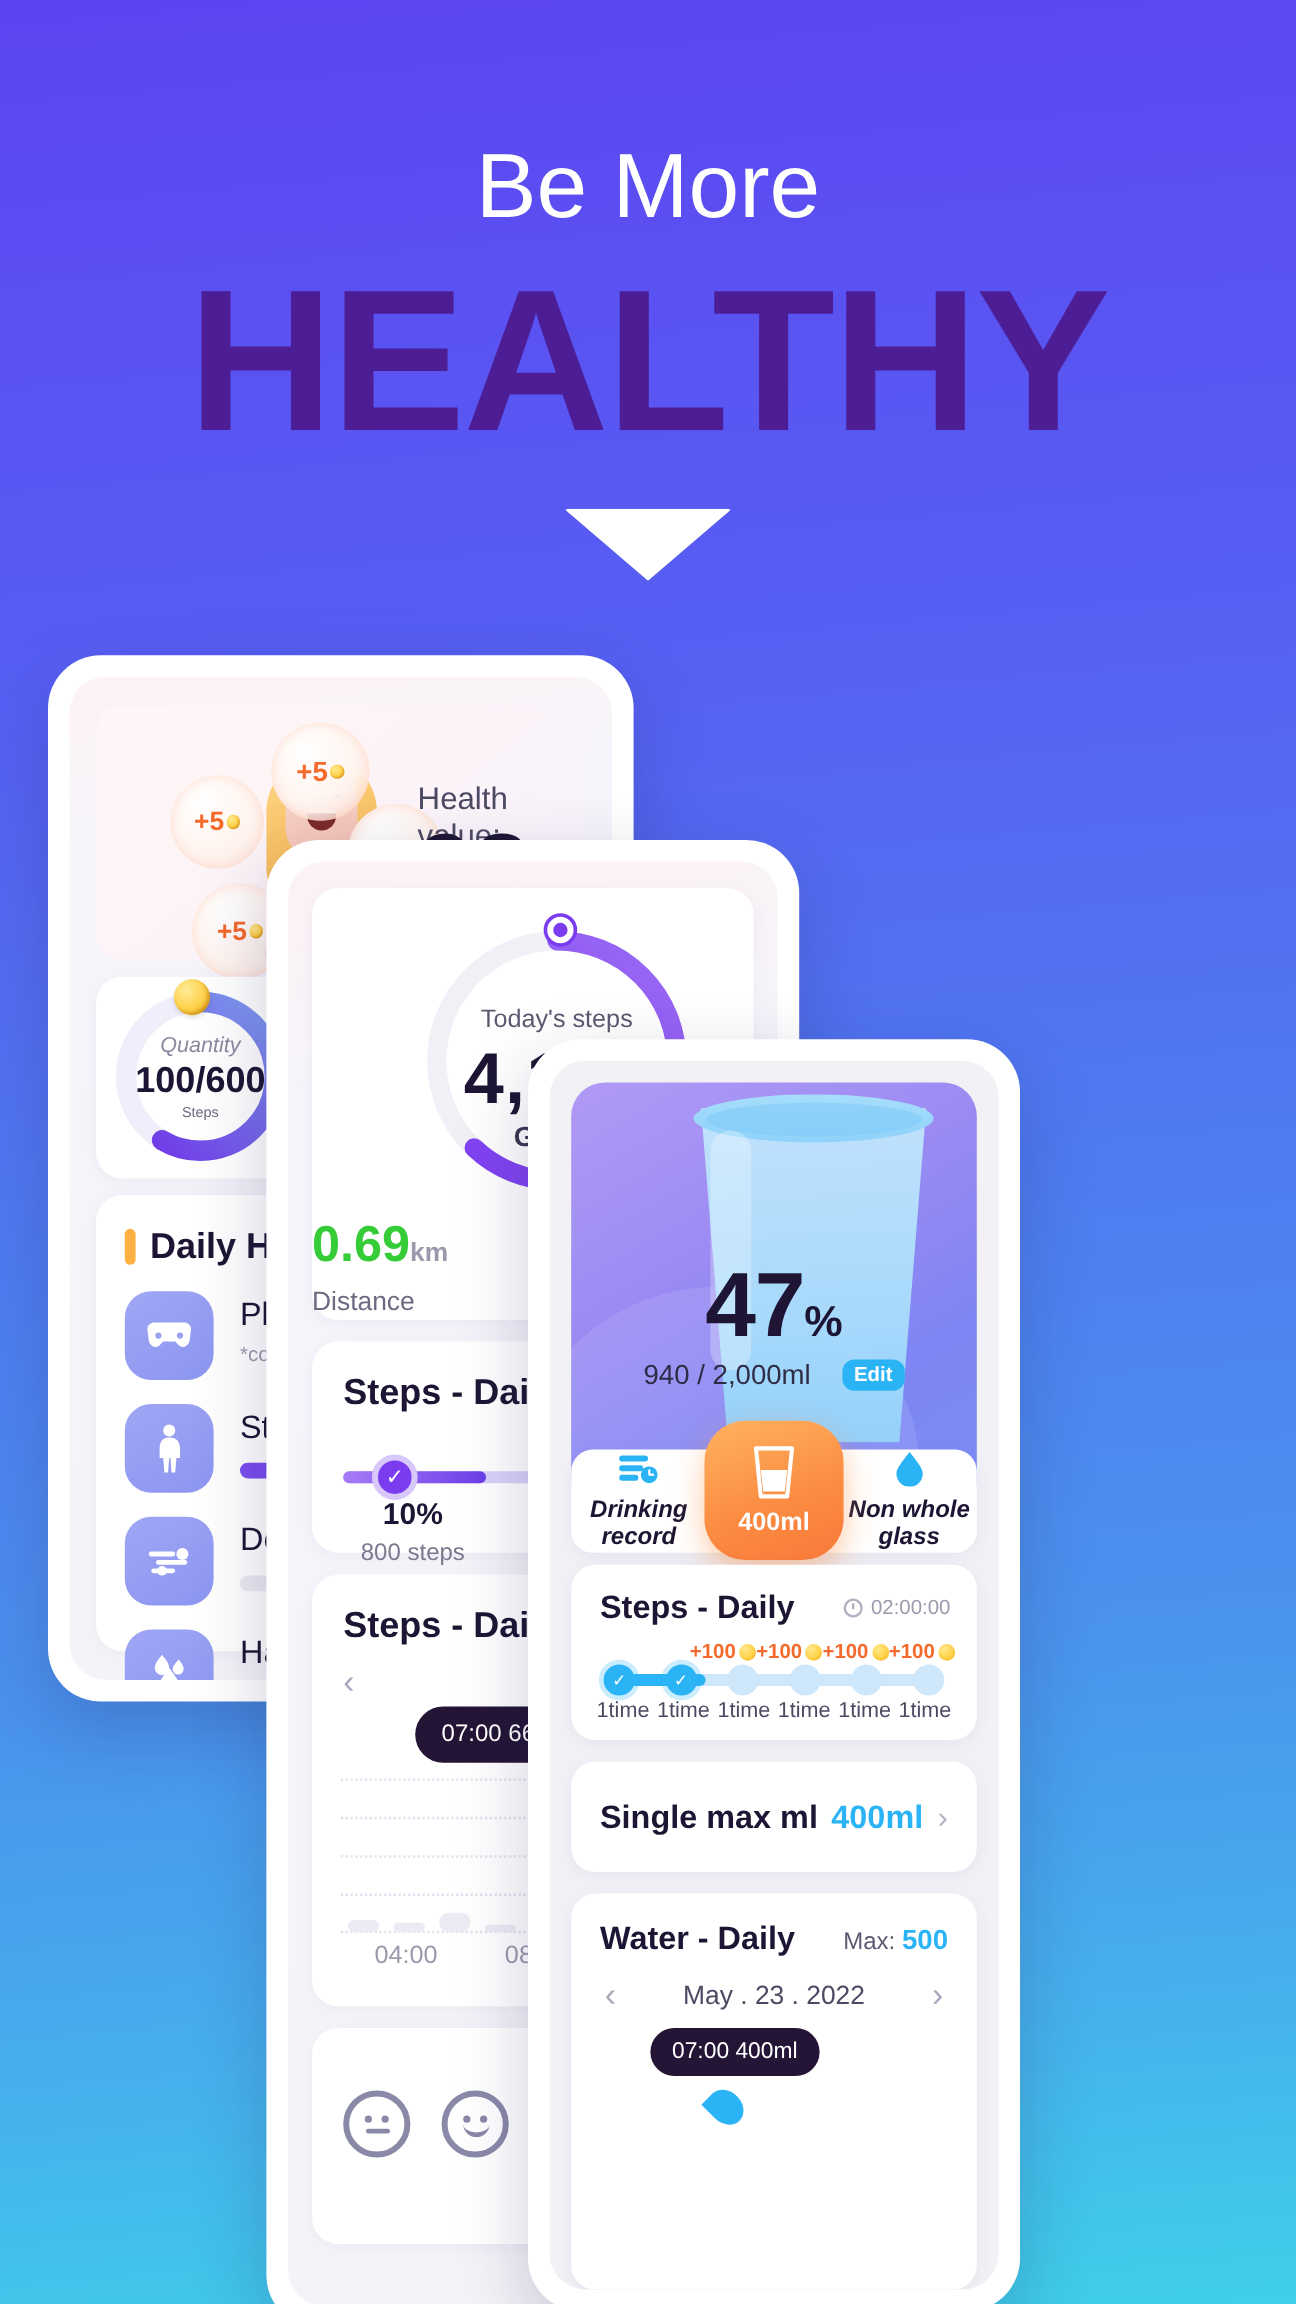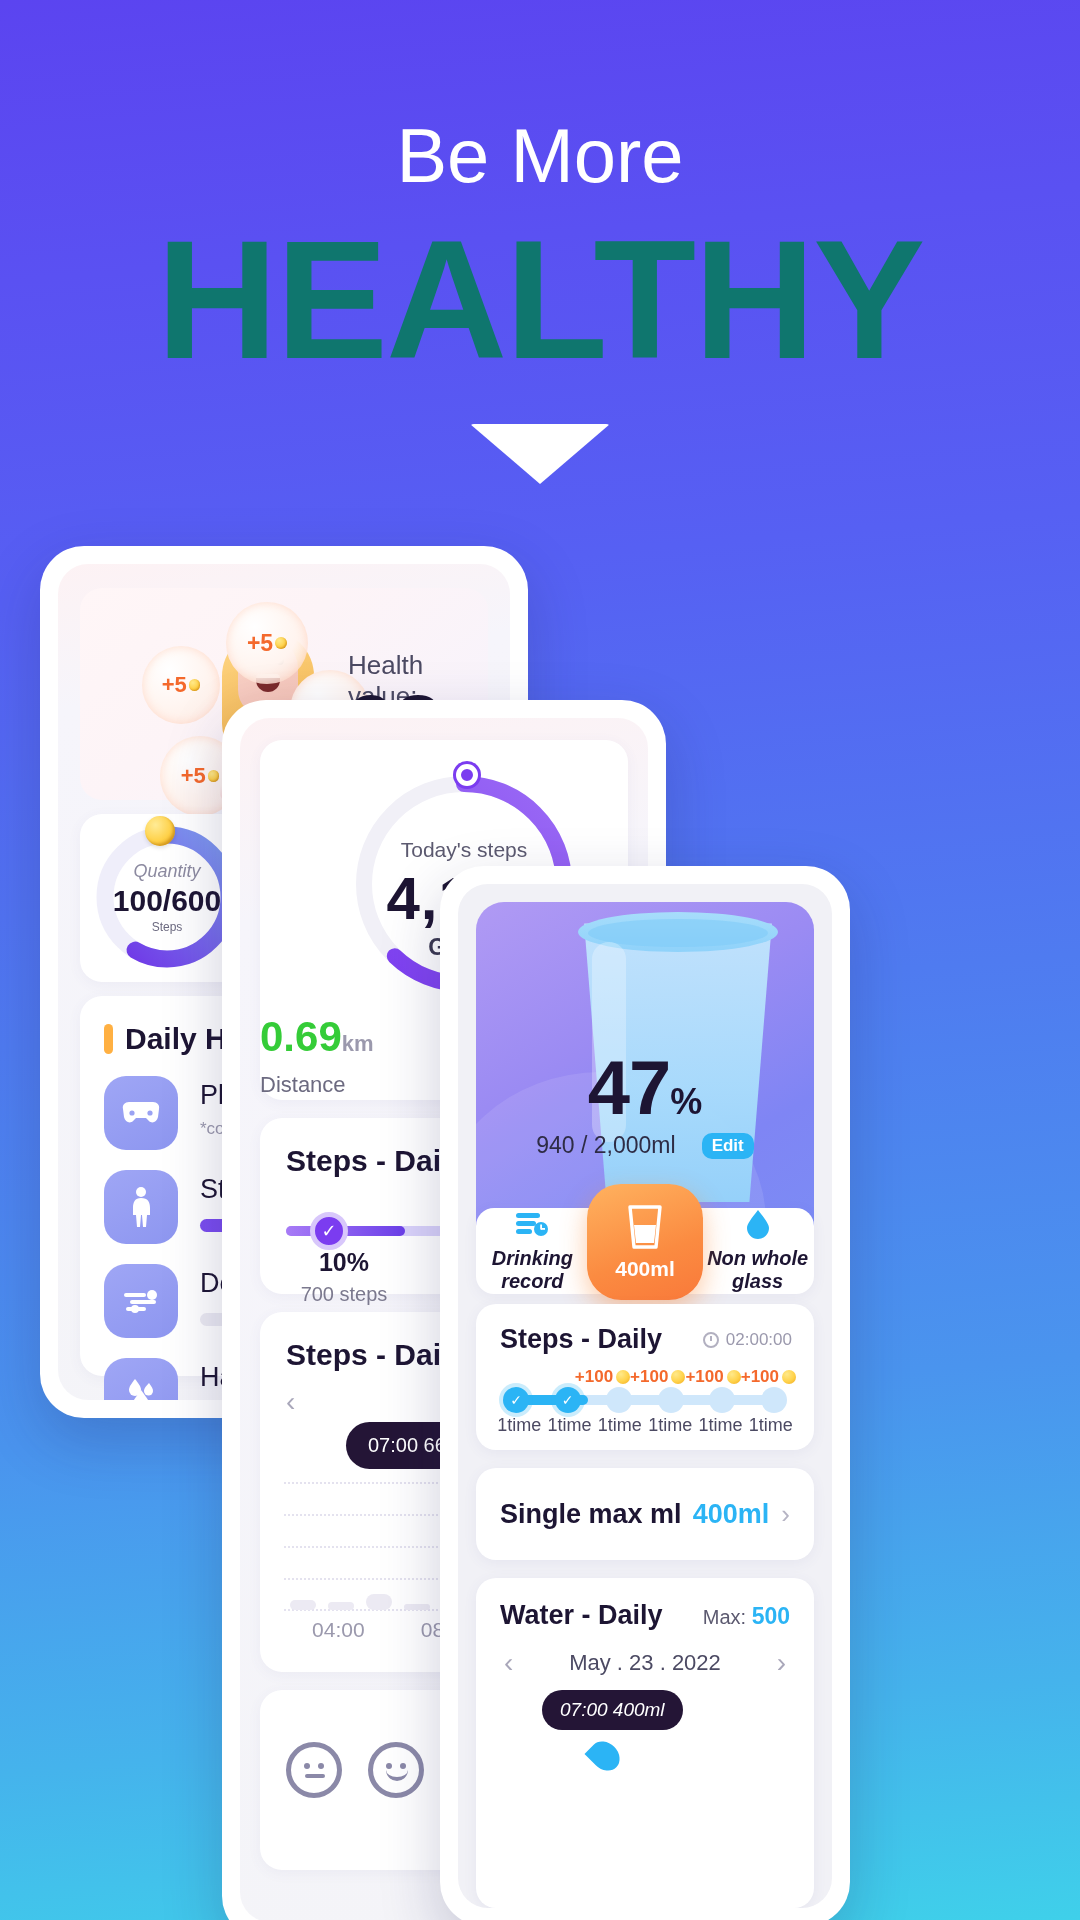--- a/index.html
+++ b/index.html
@@ -17,21 +17,21 @@
     font-size: 76px;
     color: #ffffff;
     letter-spacing: 0px;
     font-weight: 400;
     line-height: 1;
   }
   .hero-main {
     margin-top: 18px;
     font-size: 168px;
     font-weight: bold;
-    color: #0f766e;
+    color: #4c1d95;
     letter-spacing: -2px;
     line-height: 1.05;
   }
   .hero-arrow {
     margin: 36px auto 0;
     width: 0; height: 0;
     border-left: 70px solid transparent;
     border-right: 70px solid transparent;
     border-top: 60px solid #ffffff;
     border-radius: 4px;
@@ -252,21 +252,21 @@
   .chev { color:#b6b4c4; font-size:26px; }
 
   #w-daily { top:694px; height:330px; }
   .wd-head { display:flex; align-items:baseline; justify-content:space-between; padding:22px 24px 0 24px; }
   .wd-title { font-size:27px; font-weight:bold; color:#1d1533; }
   .wd-max { font-size:20px; color:#5c5a70; }
   .wd-max b { color:#2bb4f5; font-size:23px; }
   .wd-nav { display:flex; align-items:center; justify-content:space-between; padding:16px 28px 0 28px; }
   .wd-date { font-size:22px; color:#4c4a63; }
   .wd-tip { position:absolute; left:66px; top:112px; background:#241536; color:#fff;
-    border-radius:22px; padding:9px 18px; font-size:19px; white-space:nowrap;font-style:italic; }
+    border-radius:22px; padding:9px 18px; font-size:19px; white-space:nowrap; }
   .wd-drop { position:absolute; left:116px; top:162px; width:26px; height:32px; }
 
   .drop-shape { width:100%; height:100%;
     background:#2bb4f5; border-radius:0 50% 50% 50%; transform:rotate(-45deg); }
 </style>
 </head>
 <body>
 
 <div class="hero">
   <div class="hero-sub">Be More</div>
@@ -436,21 +436,21 @@
     <div class="card" id="p2-daily">
       <div class="sd-title">Steps - Daily</div>
       <div class="plusbadge">+10</div>
       <div class="slider">
         <i></i>
         <div class="knob-check">✓</div>
         <div class="knob-plain"></div>
       </div>
       <div class="tick" style="left:14px;width:140px">
         <div class="p">10%</div>
-        <div class="s">700 steps</div>
+        <div class="s">800 steps</div>
       </div>
       <div class="tick" style="right:-6px;width:130px">
         <div class="p">50</div>
         <div class="s">4,000</div>
       </div>
     </div>
 
     <div class="card" id="p2-chart">
       <div class="ch-head">
         <div class="ch-title">Steps - Daily</div>

